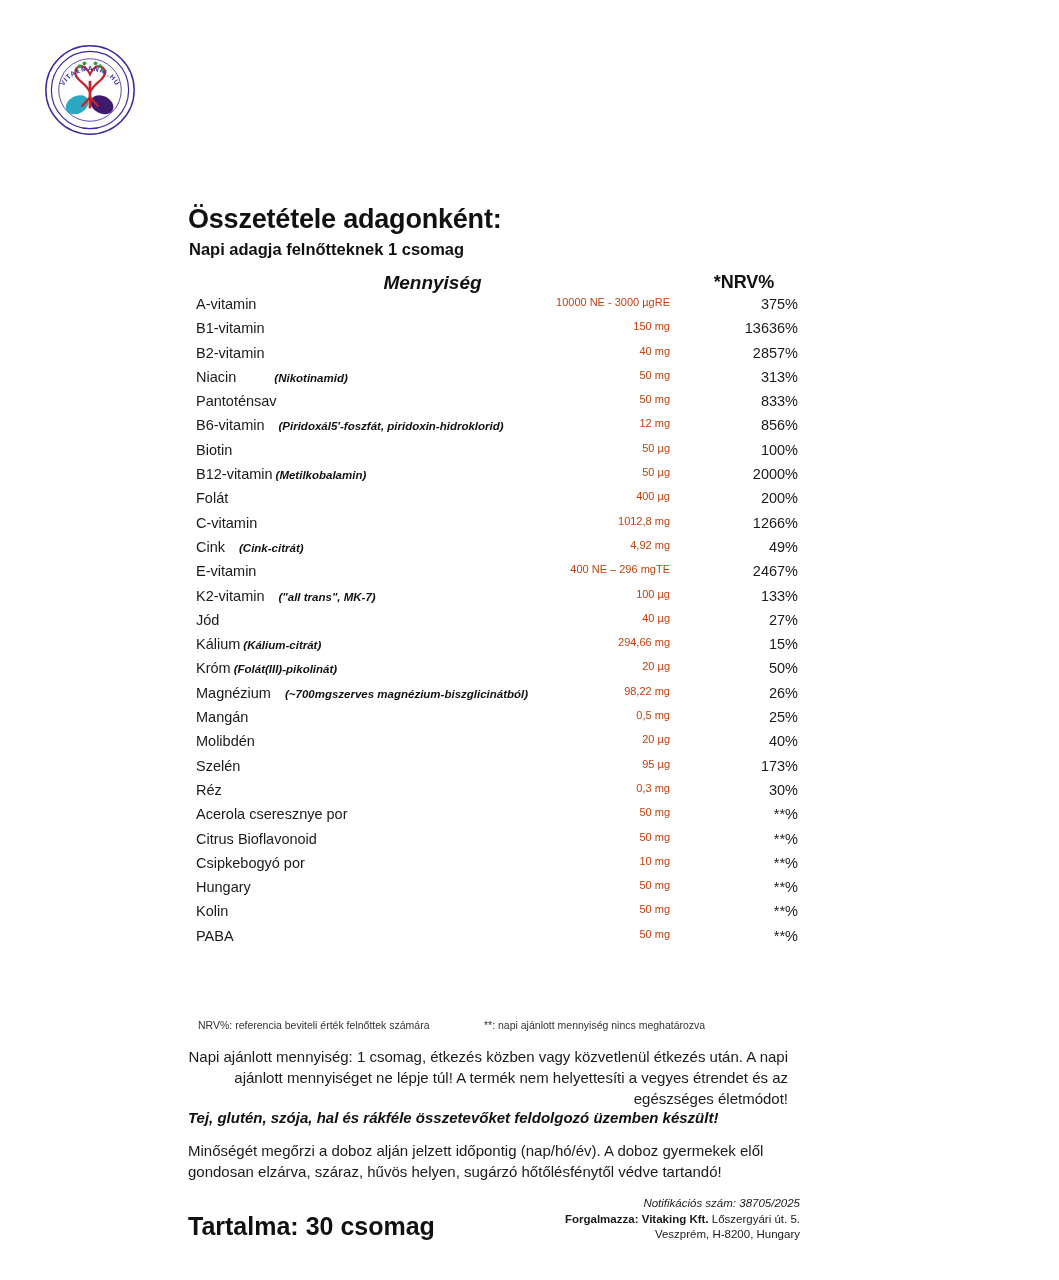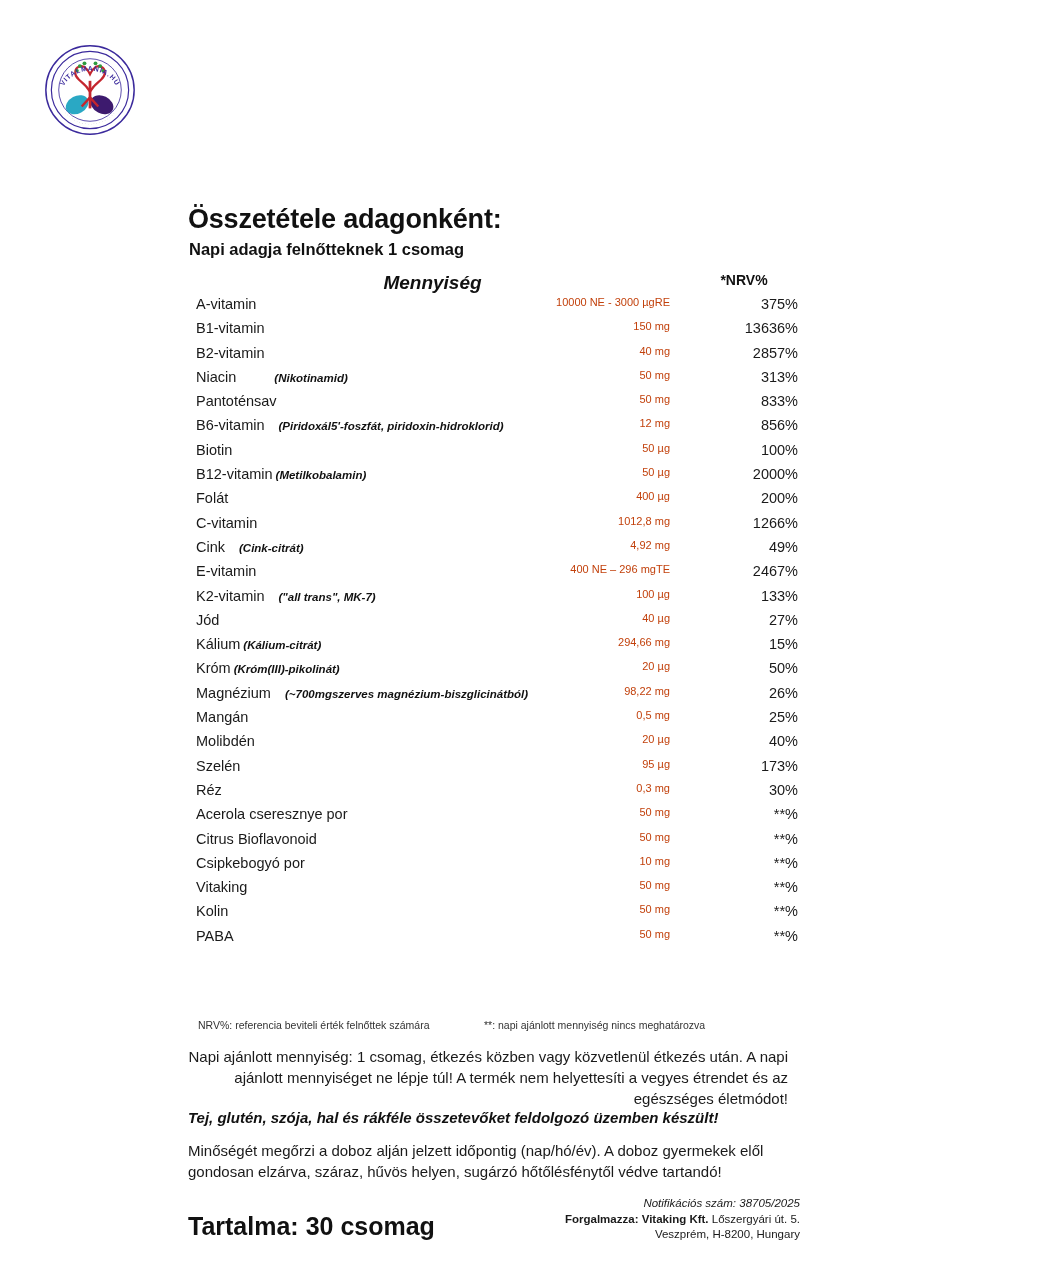--- a/index.html
+++ b/index.html
@@ -32,21 +32,21 @@
 
   
   .tbl{position:absolute;left:190px;top:272px;width:610px;}
   .hrow{position:relative;height:22px;}
   .h-amount{
     position:absolute;left:0;width:485px;text-align:center;
     font-size:19px;font-weight:bold;color:#111;font-style:italic;
   }
   .h-nrv{
     position:absolute;left:500px;width:108px;text-align:center;
-    font-size:14px;font-weight:bold;color:#111;
+    font-size:18px;font-weight:bold;color:#111;
   }
 
   .row{position:relative;height:24.3px;}
   .nm{
     position:absolute;left:6px;top:2px;
     font-size:14.5px;color:#1a1a1a;white-space:nowrap;
   }
   .nm .sub{
     font-size:11.5px;font-style:italic;font-weight:bold;
     color:#111;margin-left:14px;
@@ -215,21 +215,21 @@
           <div class="nm"><span>Jód</span></div>
           <div class="amt">40 µg</div>
           <div class="nrv">27%</div>
         </div>
         <div class="row">
           <div class="nm"><span>Kálium</span><span class="sub tight">(Kálium-citrát)</span></div>
           <div class="amt">294,66 mg</div>
           <div class="nrv">15%</div>
         </div>
         <div class="row">
-          <div class="nm"><span>Króm</span><span class="sub tight">(Króm(III)-pikolinát)</span></div>
+          <div class="nm"><span>Króm</span><span class="sub tight">(Folát(III)-pikolinát)</span></div>
           <div class="amt">20 µg</div>
           <div class="nrv">50%</div>
         </div>
         <div class="row">
           <div class="nm"><span>Magnézium</span><span class="sub">(~700mgszerves magnézium-biszglicinátból)</span></div>
           <div class="amt">98,22 mg</div>
           <div class="nrv">26%</div>
         </div>
         <div class="row">
           <div class="nm"><span>Mangán</span></div>
@@ -260,21 +260,21 @@
           <div class="nm"><span>Citrus Bioflavonoid</span></div>
           <div class="amt">50 mg</div>
           <div class="nrv">**%</div>
         </div>
         <div class="row">
           <div class="nm"><span>Csipkebogyó por</span></div>
           <div class="amt">10 mg</div>
           <div class="nrv">**%</div>
         </div>
         <div class="row">
-          <div class="nm"><span>Vitaking</span></div>
+          <div class="nm"><span>Hungary</span></div>
           <div class="amt">50 mg</div>
           <div class="nrv">**%</div>
         </div>
         <div class="row">
           <div class="nm"><span>Kolin</span></div>
           <div class="amt">50 mg</div>
           <div class="nrv">**%</div>
         </div>
         <div class="row">
           <div class="nm"><span>PABA</span></div>

